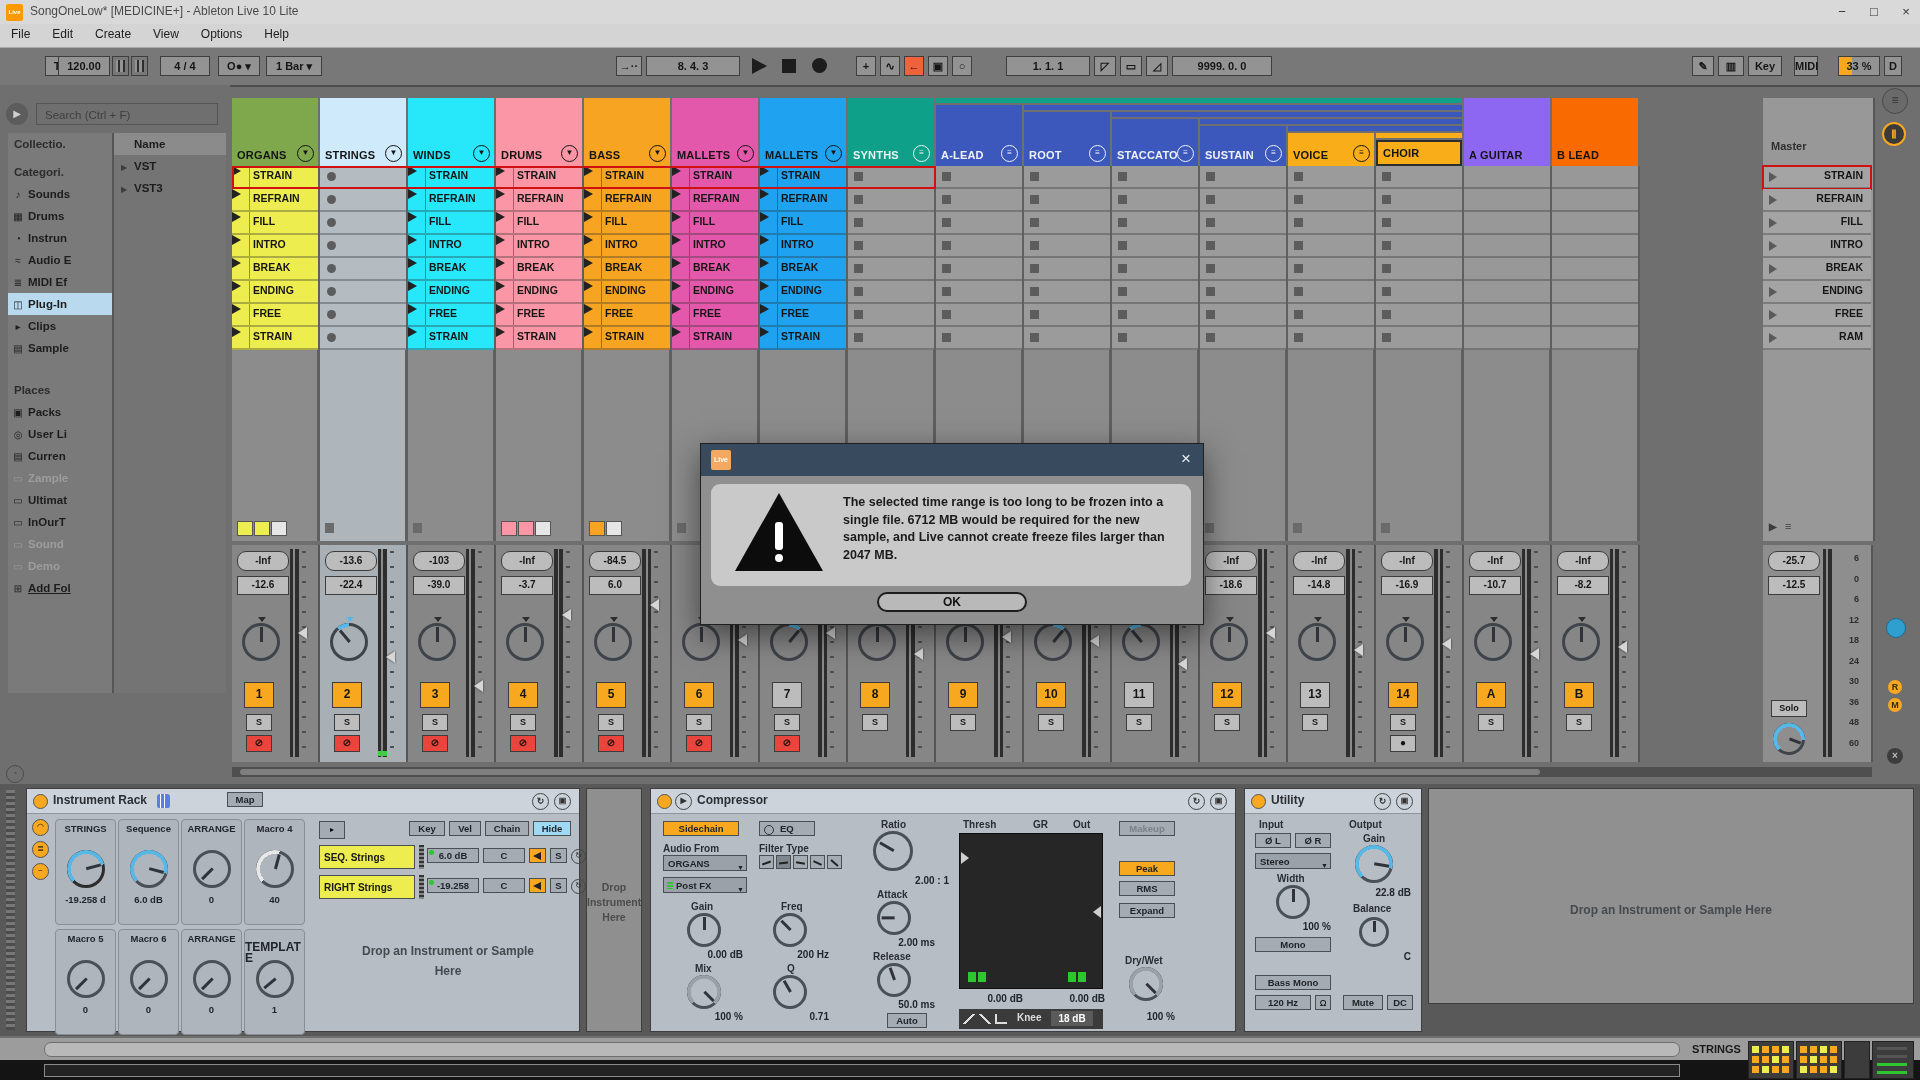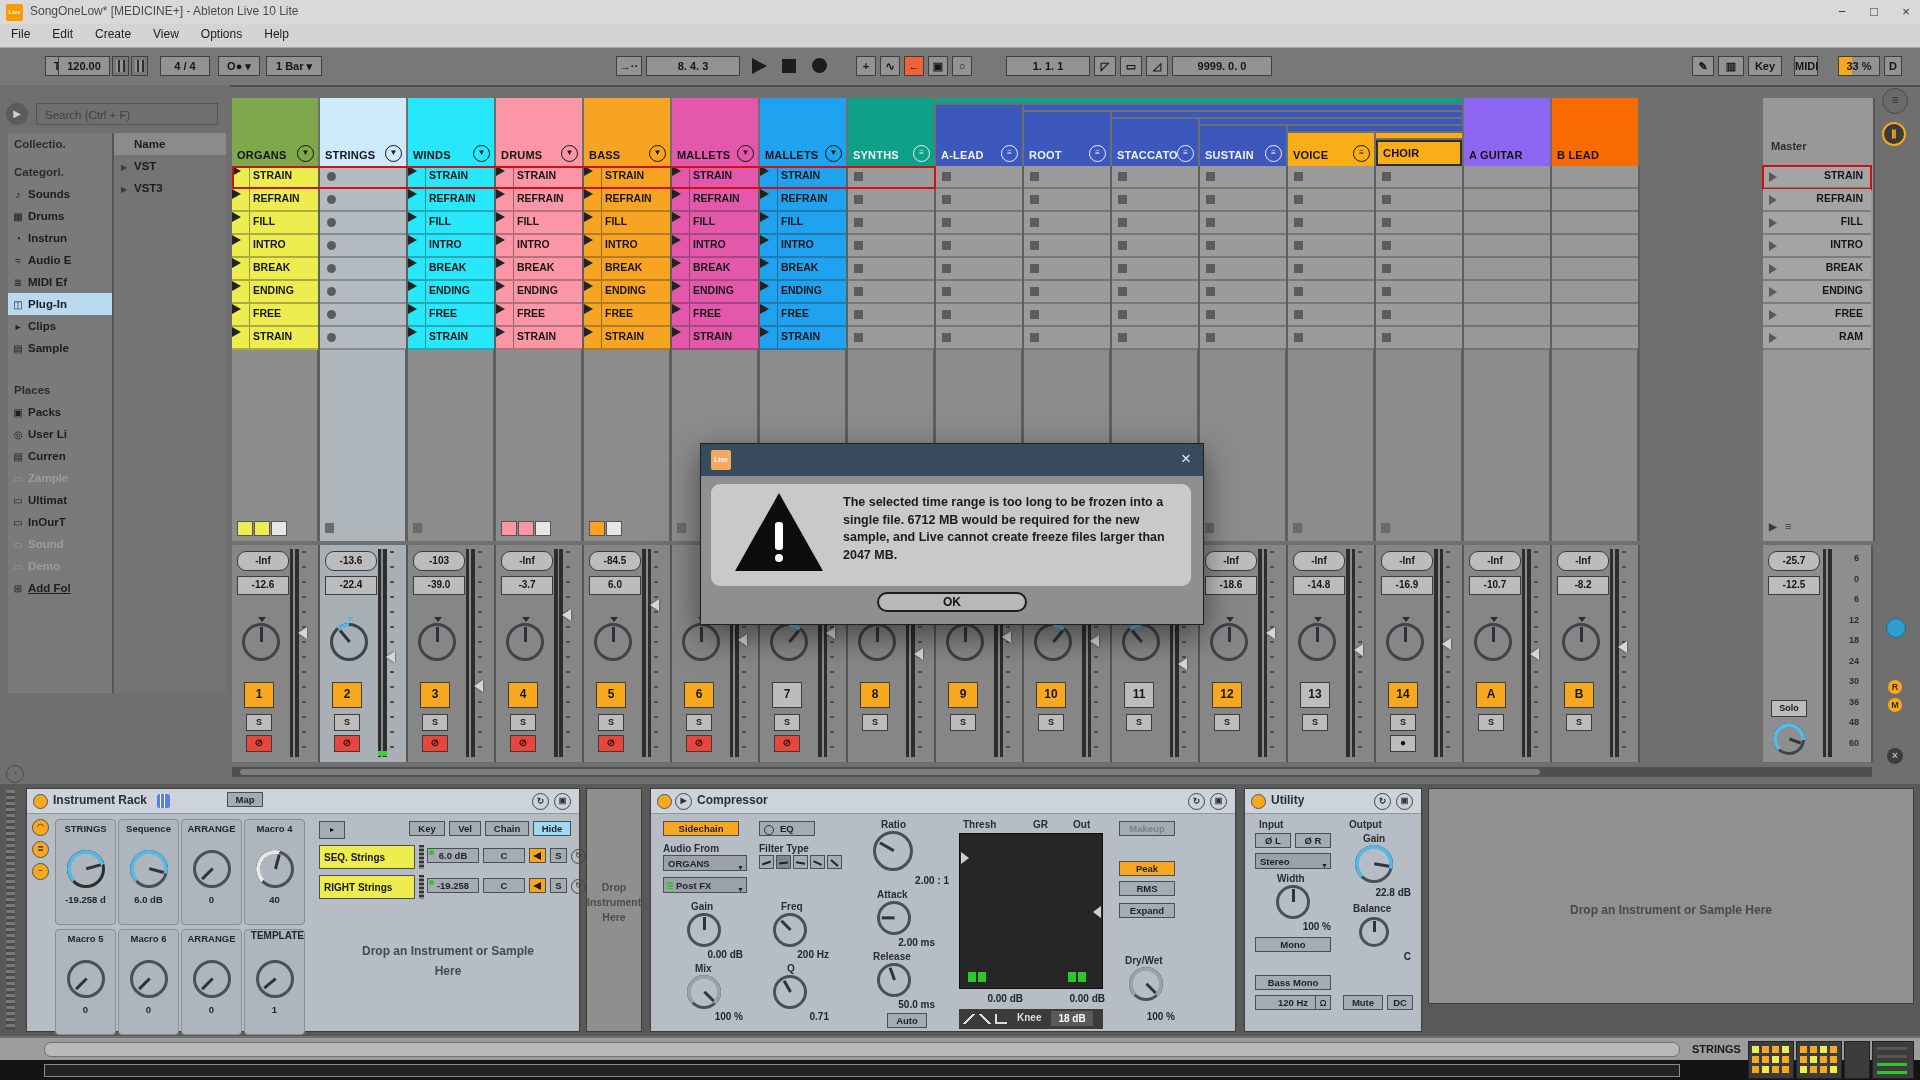--- a/index.html
+++ b/index.html
@@ -1074,21 +1074,21 @@
         <div style="position: absolute; left: 0px; top: 74px; width: 100%; text-align: center; font-size: 9.5px; font-weight: bold; color: rgb(34, 38, 43);">0</div>
       </div>
       <div style="position: absolute; left: 154px; top: 140px; width: 59px; height: 104px; background: rgb(174, 181, 188); border: 1px solid rgb(136, 142, 148); border-radius: 4px;">
         <div style="position: absolute; left: 0px; top: 3px; width: 100%; text-align: center; font-size: 9.5px; font-weight: bold; color: rgb(34, 38, 43); line-height: 11px; overflow-wrap: break-word;">ARRANGE</div>
         <div class="knob" style="position: absolute; left: 11px; top: 30px; width: 38px; height: 38px; border-color: rgb(74, 80, 86);">
           <div class="kptr" style="position: absolute; transform: rotate(-135deg);"></div>
         </div>
         <div style="position: absolute; left: 0px; top: 74px; width: 100%; text-align: center; font-size: 9.5px; font-weight: bold; color: rgb(34, 38, 43);">0</div>
       </div>
       <div style="position: absolute; left: 217px; top: 140px; width: 59px; height: 104px; background: rgb(174, 181, 188); border: 1px solid rgb(136, 142, 148); border-radius: 4px;">
-        <div style="position: absolute; left: 0px; top: 0; width: 100%; text-align: right; font-size: 10px; font-weight: bold; color: rgb(34, 38, 43); line-height: 11px; overflow-wrap: break-word;">TEMPLATE</div>
+        <div style="position: absolute; left: 0px; top: 12px; width: 100%; text-align: left; font-size: 12px; font-weight: bold; color: rgb(34, 38, 43); line-height: 11px; overflow-wrap: break-word;">TEMPLATE</div>
         <div class="knob" style="position: absolute; left: 11px; top: 30px; width: 38px; height: 38px; border-color: rgb(74, 80, 86);">
           <div class="kptr" style="position: absolute; transform: rotate(-130deg);"></div>
         </div>
         <div style="position: absolute; left: 0px; top: 74px; width: 100%; text-align: center; font-size: 9.5px; font-weight: bold; color: rgb(34, 38, 43);">1</div>
       </div>
       <div style="position: absolute; left: 292px; top: 32px; width: 24px; height: 16px; background: rgb(164, 171, 178); border: 1px solid rgb(74, 79, 84); font-size: 8px; text-align: center; line-height: 15px;">▸</div>
       <div class="dbox" style="position: absolute; left: 506px; top: 32px; width: 38px; background: rgb(159, 217, 244);">Hide</div>
       <div class="dbox" style="position: absolute; left: 458px; top: 32px; width: 44px;">Chain</div>
       <div class="dbox" style="position: absolute; left: 422px; top: 32px; width: 32px;">Vel</div>
       <div class="dbox" style="position: absolute; left: 382px; top: 32px; width: 36px;">Key</div>
@@ -1234,21 +1234,21 @@
       <div class="dbox" style="position: absolute; left: 10px; top: 44px; width: 36px;">Ø L</div>
       <div class="dbox" style="position: absolute; left: 50px; top: 44px; width: 36px;">Ø R</div>
       <div class="ddrop" style="position: absolute; left: 10px; top: 64px; width: 76px;">Stereo<div style="position: absolute; right: 2px; top: 4px; font-size: 7px;">▼</div></div>
       <div class="dlabel" style="position: absolute; left: 32px; top: 84px;">Width</div>
       <div class="knob" style="position: absolute; left: 31px; top: 96px; width: 34px; height: 34px; border-color: rgb(74, 80, 86);">
         <div class="kptr" style="position: absolute; transform: rotate(0deg);"></div>
       </div>
       <div class="dval" style="position: absolute; left: 10px; top: 132px; width: 76px;">100 %</div>
       <div class="dbox" style="position: absolute; left: 10px; top: 148px; width: 76px;">Mono</div>
       <div class="dbox" style="position: absolute; left: 10px; top: 186px; width: 76px;">Bass Mono</div>
-      <div class="dbox" style="position: absolute; left: 10px; top: 206px; width: 76px;">120 Hz</div>
+      <div class="dbox" style="position: absolute; left: 10px; top: 206px; width: 56px;">120 Hz</div>
       <div style="position: absolute; left: 70px; top: 206px; width: 16px; height: 15px; border: 1px solid rgb(74, 79, 84); background: rgb(164, 171, 178); font-size: 9px; text-align: center; line-height: 14px; box-sizing: border-box;">Ω</div>
       <div class="dlabel" style="position: absolute; left: 104px; top: 30px;">Output</div>
       <div class="dlabel" style="position: absolute; left: 118px; top: 44px;">Gain</div>
       <div class="knob" style="position: absolute; left: 110px; top: 56px; width: 38px; height: 38px; border-color: rgb(74, 80, 86);">
         <div class="karc" style="position: absolute; background: conic-gradient(from 225deg, rgb(87, 184, 232) 240deg, rgba(0, 0, 0, 0) 240deg);"></div>
         <div class="kptr" style="position: absolute; transform: rotate(100deg);"></div>
       </div>
       <div class="dval" style="position: absolute; left: 96px; top: 98px; width: 70px;">22.8 dB</div>
       <div class="dlabel" style="position: absolute; left: 108px; top: 114px;">Balance</div>
       <div class="knob" style="position: absolute; left: 114px; top: 128px; width: 30px; height: 30px; border-color: rgb(74, 80, 86);">

